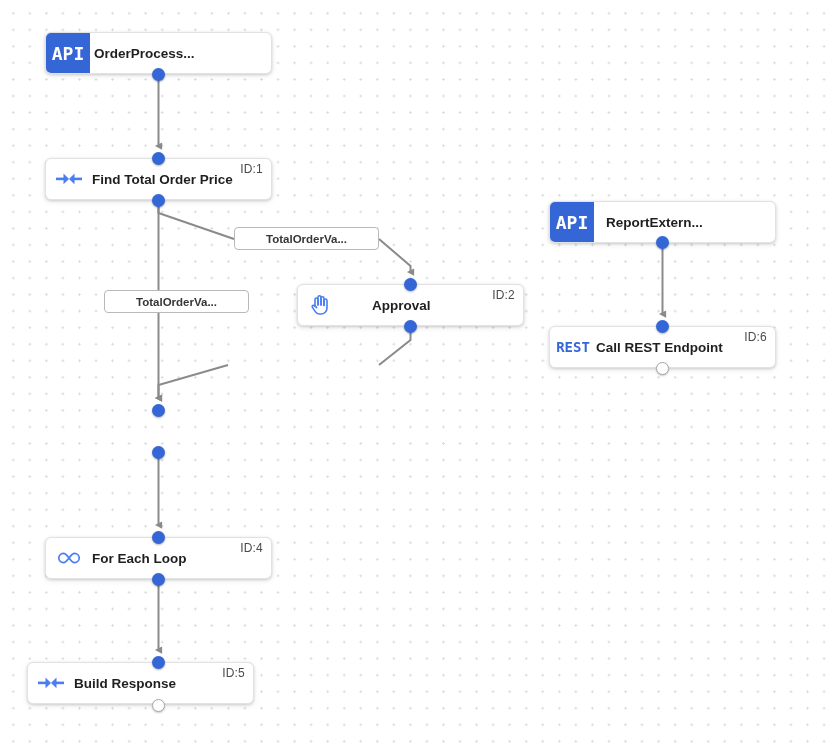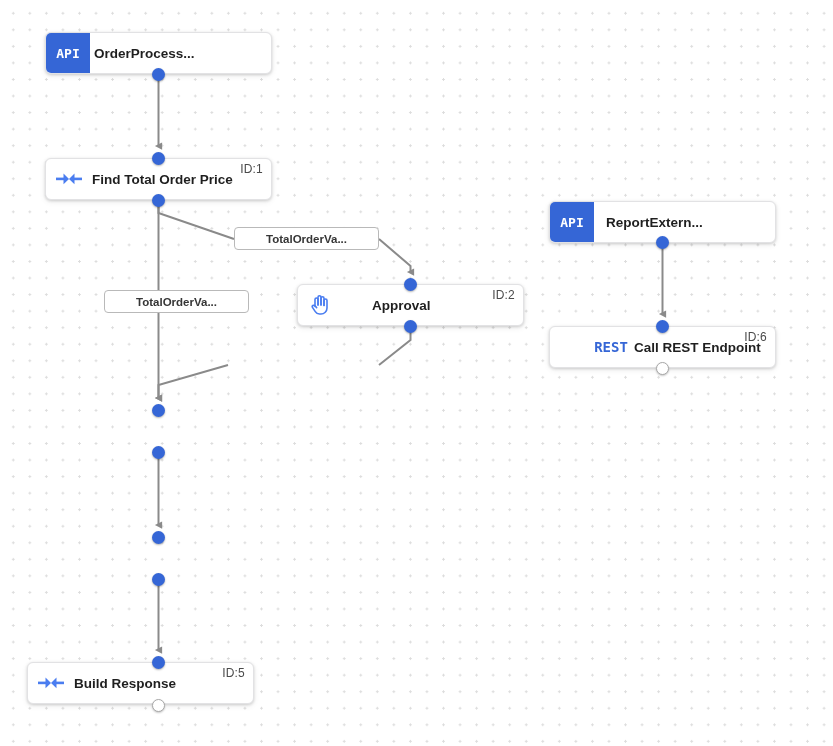--- a/index.html
+++ b/index.html
@@ -32,32 +32,32 @@
     overflow:hidden;
     box-sizing:border-box;
   }
   .node .badge{
     width:44px;height:100%;
     background:#3566d6;
     color:#ffffff;
     display:flex;align-items:center;justify-content:center;
     font-family:"DejaVu Sans Mono", monospace;
     font-weight:bold;
-    font-size:13px;
+    font-size:18px;
     letter-spacing:0px;
     flex:0 0 44px;
   }
   .node .ico{
     width:46px;flex:0 0 46px;
     display:flex;align-items:center;justify-content:center;
     color:#4a7df0;
   }
   .node .ico.rest-text{
     font-family:"DejaVu Sans Mono", monospace;
-    font-weight:bold;font-size:14px;color:#3566d6;padding-left:38px;
+    font-weight:bold;font-size:14px;color:#3566d6;
   }
   .node .title{
     font-size:13.5px;
     font-weight:bold;
     color:#1f1f1f;
     white-space:nowrap;
   }
   .node .node-id{
     position:absolute;
     right:8px;top:3px;
@@ -163,20 +163,29 @@
           <path d="M10,11 V4.2 a1.5,1.5 0 0 1 3,0 V11.5"></path>
           <path d="M13,11.5 V6.5 a1.5,1.5 0 0 1 3,0 V14 a6,6 0 0 1 -6,6 h-1.5 a5,5 0 0 1 -4.2,-2.4 L1.6,13.6 a1.5,1.5 0 0 1 2.4,-1.8 L5.6,13.6"></path>
         </g>
       </svg>
     </div>
     <div class="title">Approval</div>
     <div class="node-id">ID:2</div>
   </div>
 
 
+  <div class="node" style="left:45px;top:537px;width:227px;">
+    <div class="ico">
+      <svg width="28" height="16" viewBox="0 0 28 16">
+        <path d="M8.4,3.4 a4.6,4.6 0 1 0 0,9.2 c4.6,0 6.6,-9.2 11.2,-9.2 a4.6,4.6 0 1 1 0,9.2 c-4.6,0 -6.6,-9.2 -11.2,-9.2 z" fill="none" stroke="#4a7df0" stroke-width="1.7"></path>
+      </svg>
+    </div>
+    <div class="title">For Each Loop</div>
+    <div class="node-id">ID:4</div>
+  </div>
 
   <div class="node" style="left:27px;top:662px;width:227px;">
     <div class="ico">
       <svg width="26" height="16" viewBox="0 0 26 16">
         <g fill="#4a7df0">
           <rect x="0" y="6.6" width="9" height="2.6"></rect>
           <path d="M7.5,2.6 L13,7.9 L7.5,13.2 z"></path>
           <rect x="17" y="6.6" width="9" height="2.6"></rect>
           <path d="M18.5,2.6 L13,7.9 L18.5,13.2 z"></path>
         </g>

